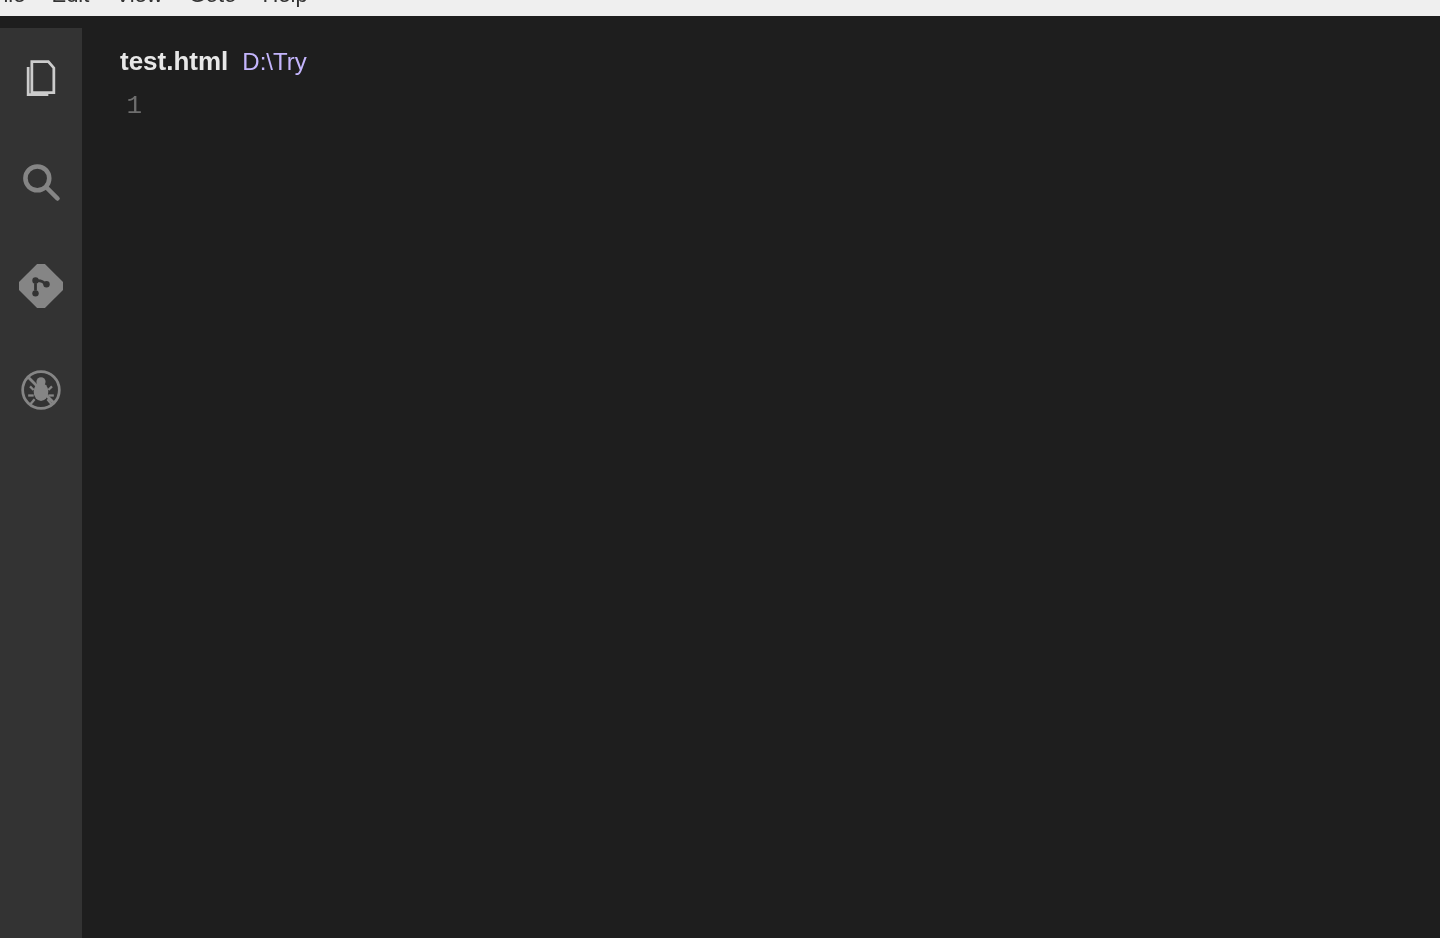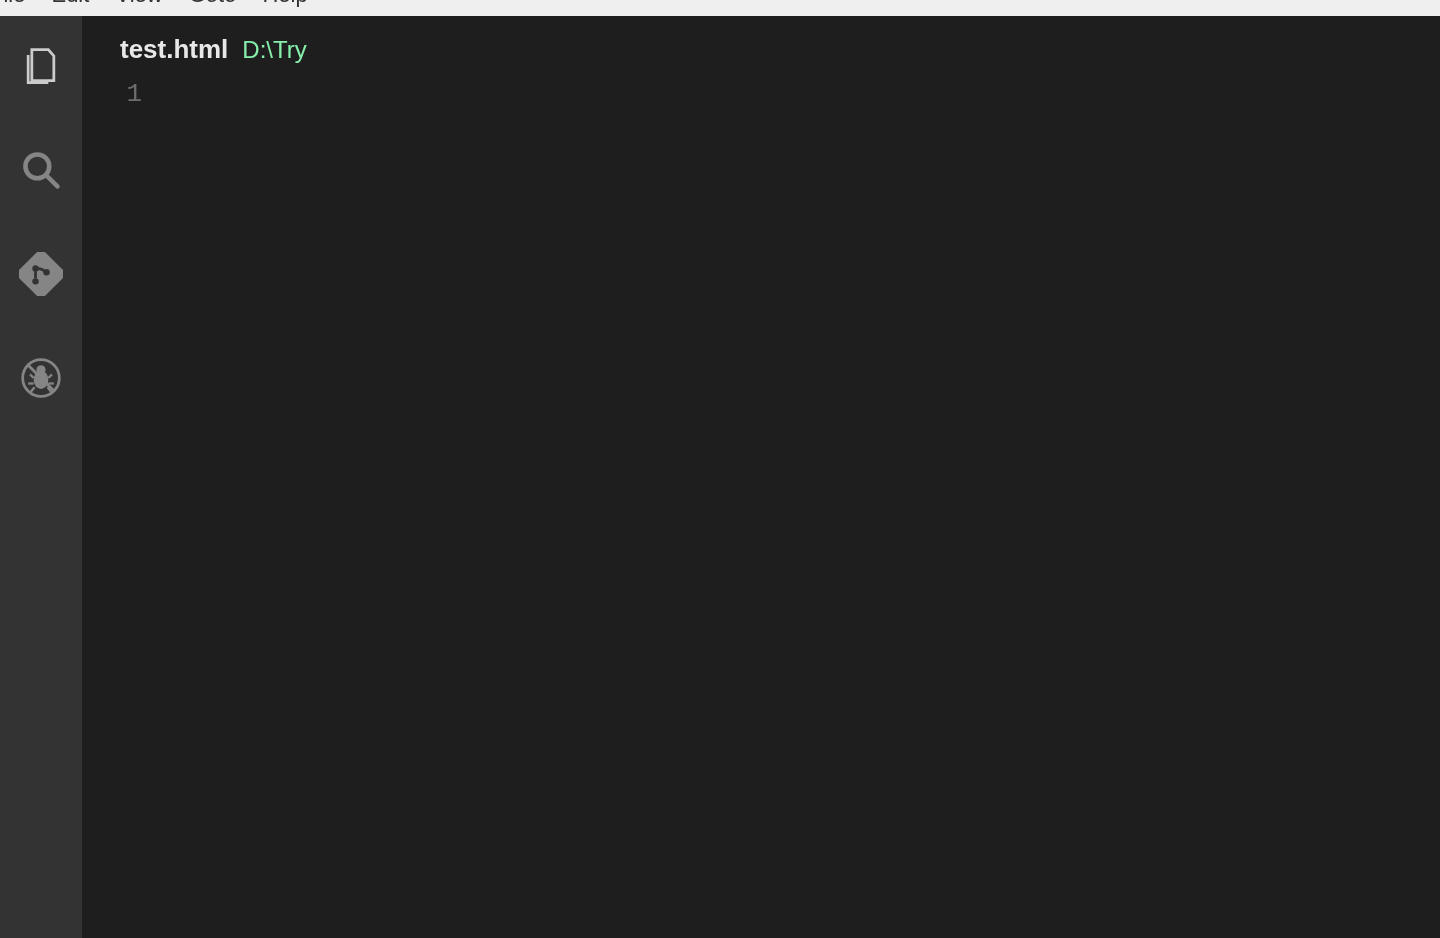--- a/index.html
+++ b/index.html
@@ -32,20 +32,21 @@
       left: -10px;
       display: flex;
       gap: 26px;
     }
     .menu-item { cursor: pointer; }
     
     .main {
       flex: 1;
       display: flex;
       min-height: 0;
+      margin-top: 12px;
     }
     
     .activity-bar {
       width: 82px;
       background: #333333;
       display: flex;
       flex-direction: column;
       align-items: center;
       padding-top: 30px;
       gap: 60px;
@@ -74,21 +75,21 @@
       align-items: baseline;
       gap: 14px;
       padding: 18px 0 10px 38px;
     }
     .tab-title {
       color: #e8e8e8;
       font-size: 26px;
       font-weight: 600;
     }
     .tab-path {
-      color: #86efac;
+      color: #c4b5fd;
       font-size: 24px;
       font-weight: 400;
     }
     .code-area {
       flex: 1;
       display: flex;
     }
     .gutter {
       width: 90px;
       text-align: right;

